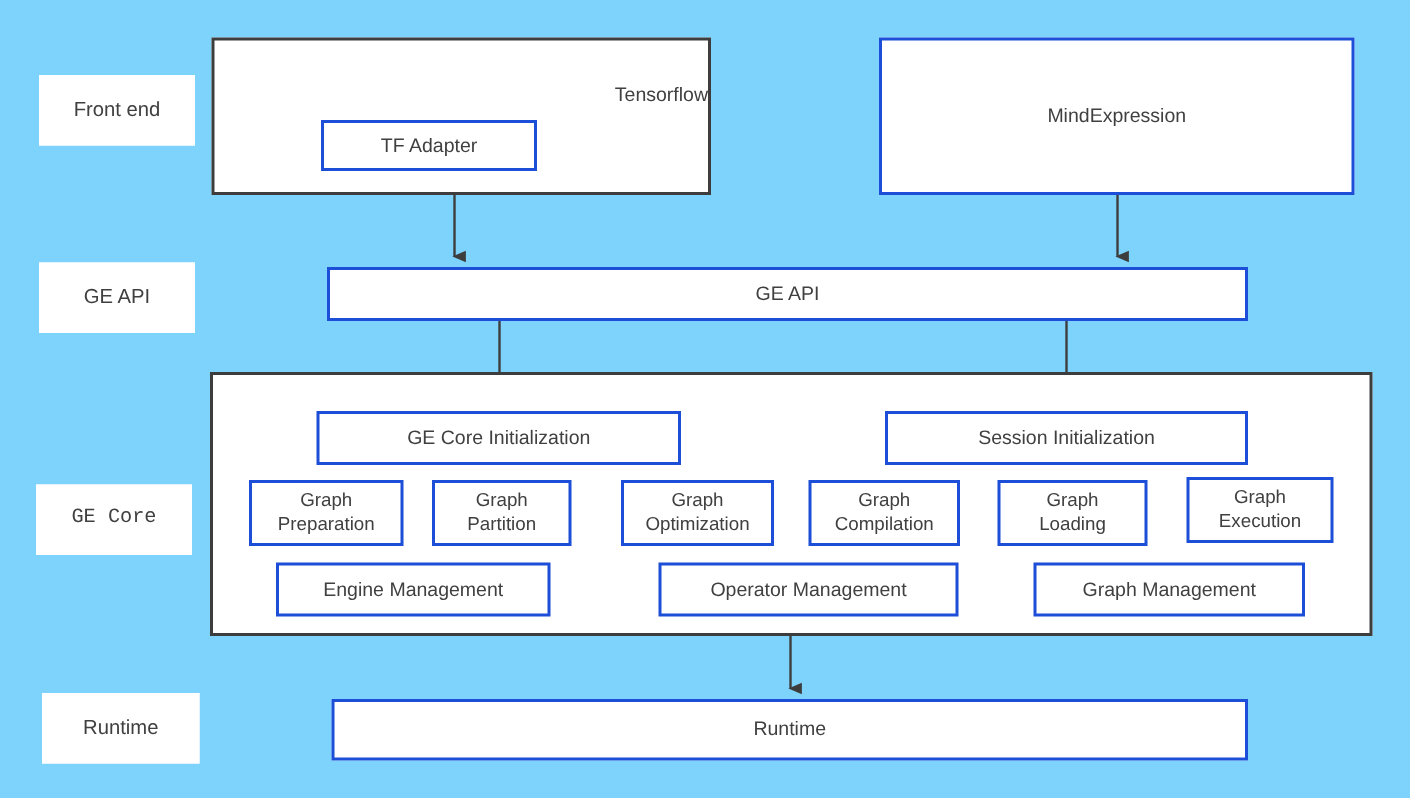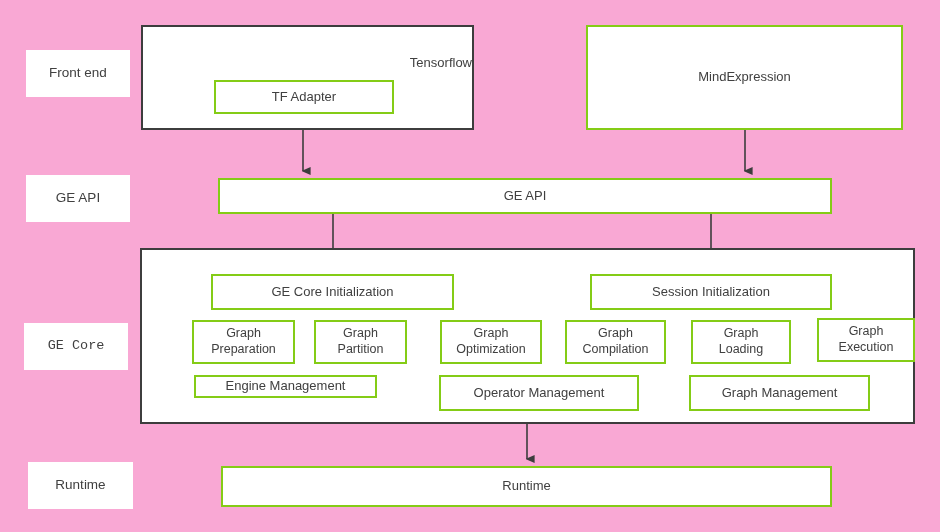--- a/index.html
+++ b/index.html
@@ -4,29 +4,29 @@
 <style>
   html, body {
     margin: 0;
     padding: 0;
     background: #000000;
   }
   #canvas {
     position: relative;
     width: 940px;
     height: 532px;
-    background: #f9a8d4;
+    background: #7dd3fc;
     font-family: "Liberation Sans", sans-serif;
     overflow: hidden;
   }
   .box {
     position: absolute;
     box-sizing: border-box;
     background: #ffffff;
-    border: 2px solid #84cc16;
+    border: 2px solid #1d4ed8;
     color: #404040;
     display: flex;
     align-items: center;
     justify-content: center;
     text-align: center;
     line-height: 1.25;
     font-size: 13px;
     white-space: pre-line;
   }
   .layer-label {
@@ -46,21 +46,20 @@
     right: 0;
     text-align: right;
     font-size: 13px;
     color: #404040;
   }
   .wide {
     font-size: 13px;
   }
   .small-node {
     font-size: 12.5px;
-    margin-left: 26px;
   }
   
   #arrows {
     position: absolute;
     left: 0;
     top: 0;
     width: 940px;
     height: 532px;
     pointer-events: none;
   }
@@ -93,21 +92,21 @@
   <div class="box layer-label" style="left:26px; top:175px; width:104px; height:47px;">GE API</div>
 
   <div class="box layer-label" style="left:24px; top:323px; width:104px; height:47px;font-family:Liberation Mono, monospace;">GE Core</div>
 
   <div class="box layer-label" style="left:28px; top:462px; width:105px; height:47px;">Runtime</div>
 
   <div class="box container-box" style="left:141px; top:25px; width:333px; height:105px;">
     <span class="container-title">Tensorflow</span>
   </div>
 
-  <div class="box" style="left:214px; top:80px; width:180px; height:34px;">TF Adapter</div>
+  <div class="box" style="left:214px; top:80px; width:144px; height:34px;">TF Adapter</div>
 
   <div class="box" style="left:586px; top:25px; width:317px; height:105px;">MindExpression</div>
 
   <div class="box wide" style="left:218px; top:178px; width:614px; height:36px;">GE API</div>
 
   <div class="box container-box" style="left:140px; top:248px; width:775px; height:176px;"></div>
 
   <div class="box" style="left:590px; top:274px; width:242px; height:36px;">Session Initialization</div>
 
   <div class="box" style="left:211px; top:274px; width:243px; height:36px;">GE Core Initialization</div>
@@ -123,21 +122,21 @@
 
   <div class="box small-node" style="left:539px; top:320px; width:101px; height:44px;">Graph
 Compilation</div>
 
   <div class="box small-node" style="left:665px; top:320px; width:100px; height:44px;">Graph
 Loading</div>
 
   <div class="box small-node" style="left:791px; top:318px; width:98px; height:44px;">Graph
 Execution</div>
 
-  <div class="box" style="left:194px; top:375px; width:183px; height:23px;">Engine Management</div>
+  <div class="box" style="left:184px; top:375px; width:183px; height:36px;">Engine Management</div>
 
   <div class="box" style="left:439px; top:375px; width:200px; height:36px;">Operator Management</div>
 
   <div class="box" style="left:689px; top:375px; width:181px; height:36px;">Graph Management</div>
 
   <div class="box wide" style="left:221px; top:466px; width:611px; height:41px;">Runtime</div>
 
 </div>
 
 </body></html>

